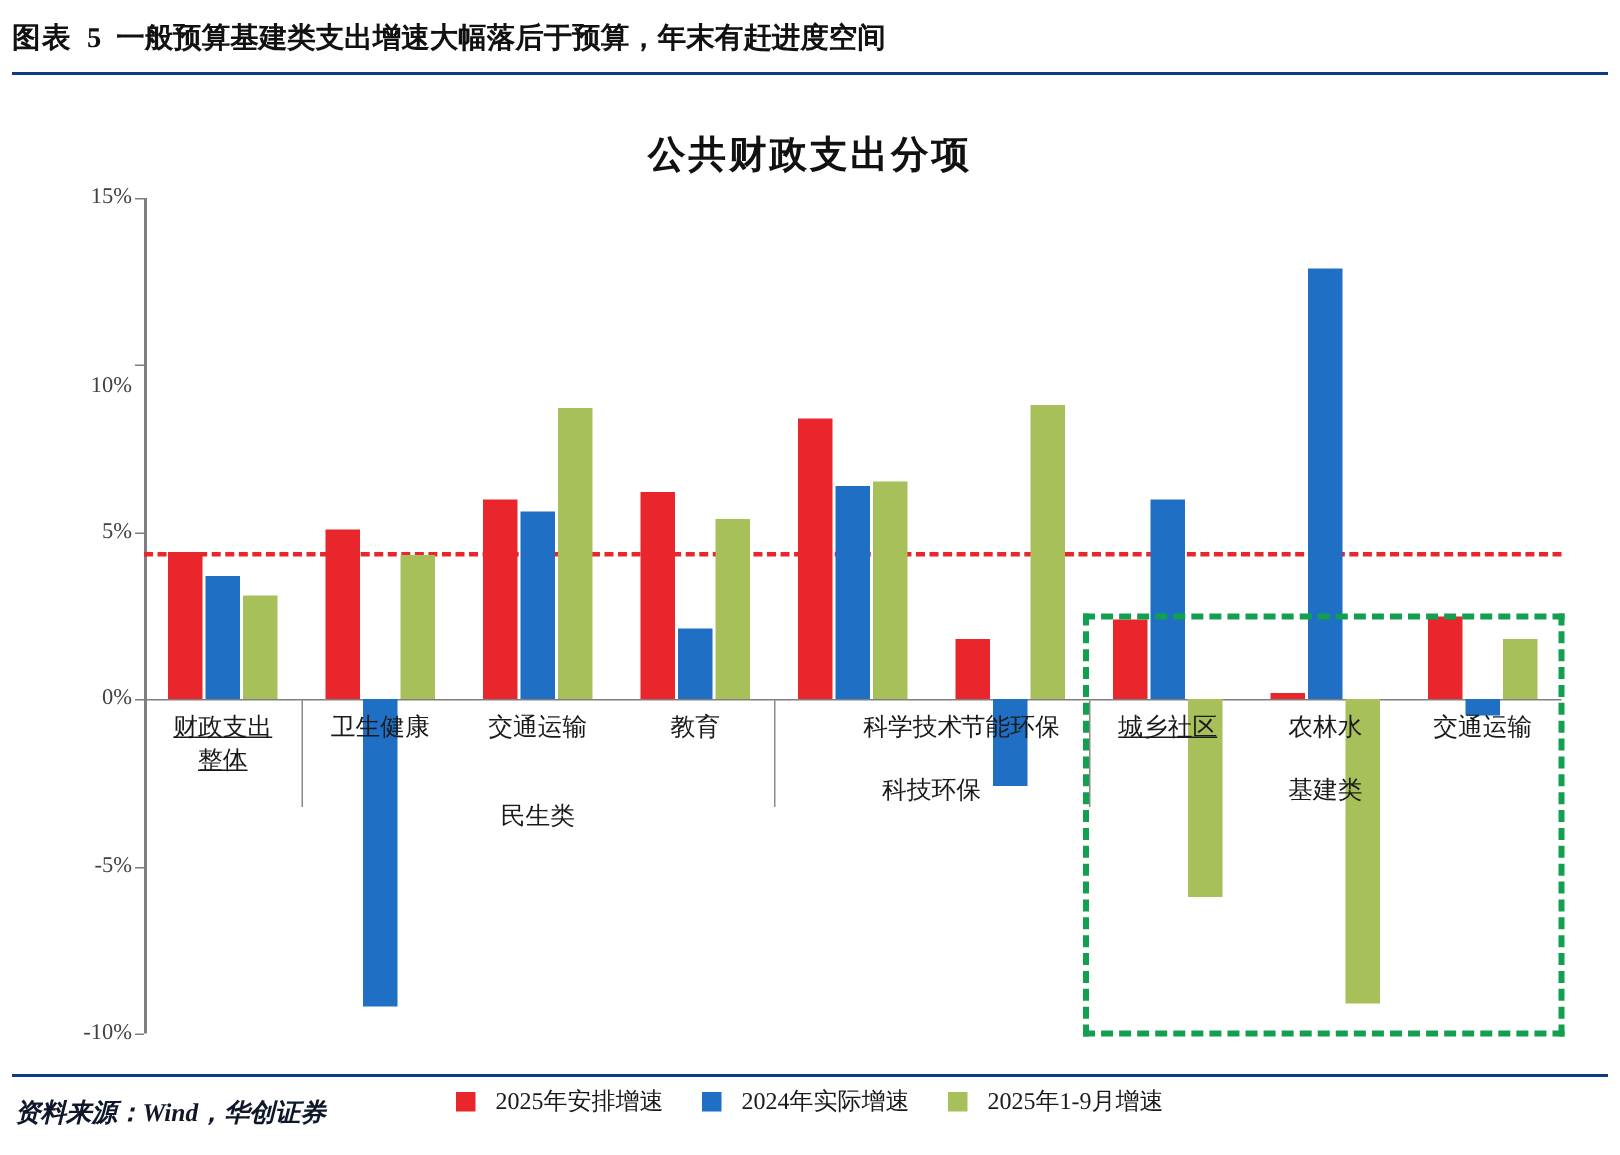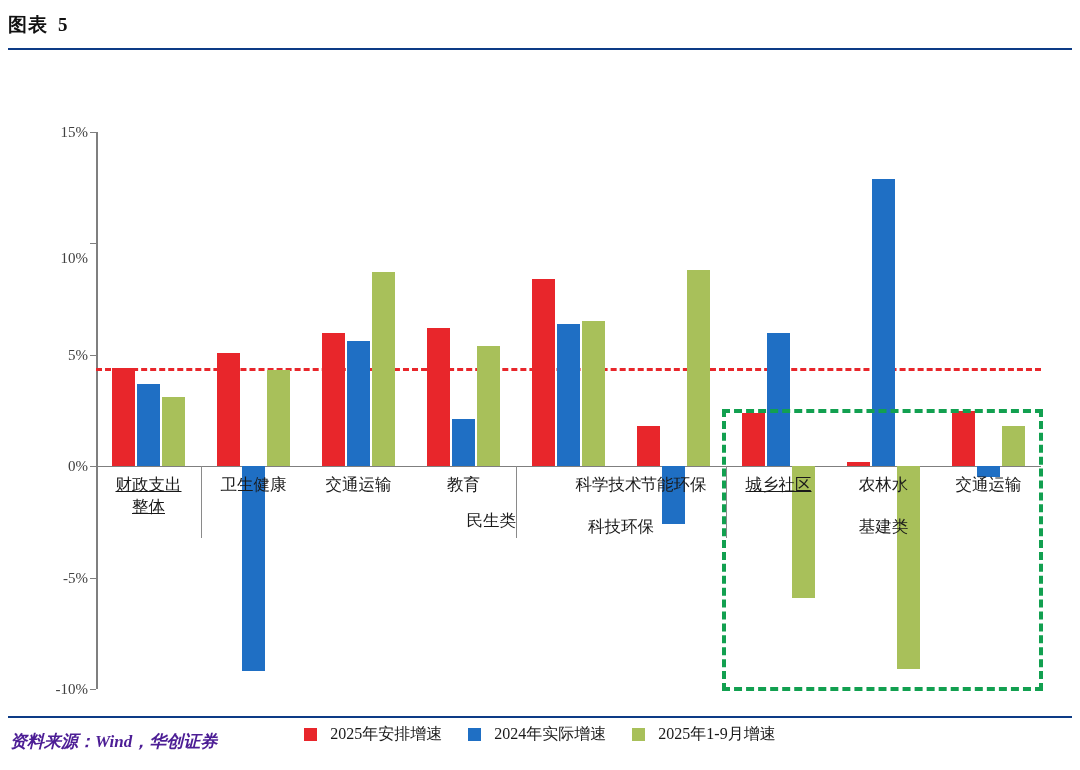--- a/index.html
+++ b/index.html
@@ -64,21 +64,21 @@
     height: 2px;
     background: #0d3b86;
   }
   .source {
     position: absolute;
     left: 10px;
     top: 730px;
     font-size: 17px;
     font-style: italic;
     font-weight: bold;
-    color: #4c1d95;
+    color: #0f172a;
     white-space: nowrap;
   }
 
   
   .chart-wrap {
     position: absolute;
     left: 8px;
     top: 56px;
     width: 1064px;
     height: 652px;
@@ -216,24 +216,26 @@
   .swatch.green { background: #a8c05a; }
 </style>
 </head>
 <body>
 
 <div class="page">
 
   <div class="fig-header">
     <span class="fig-label">图表</span>
     <span class="fig-num">5</span>
+    <span class="fig-title">一般预算基建类支出增速大幅落后于预算，年末有赶进度空间</span>
   </div>
   <div class="rule-top"></div>
 
   <div class="chart-wrap">
+    <div class="chart-title">公共财政支出分项</div>
 
     <div class="plot" id="plot">
       <div class="axis-y-line"></div>
       <div id="yticks">
           <div class="ytick" style="top: 557px;">-10%</div>
           <div class="ytick-mark" style="top: 557px;"></div>
           <div class="ytick" style="top: 445.6px;">-5%</div>
           <div class="ytick-mark" style="top: 445.6px;"></div>
           <div class="ytick" style="top: 334.2px;">0%</div>
           <div class="ytick-mark" style="top: 334.2px;"></div>
@@ -306,21 +308,21 @@
           <div class="catlabel" style="left: 105px; width: 105px; top: 342.2px;">卫生健康</div>
           <div class="catlabel" style="left: 210px; width: 105px; top: 342.2px;">交通运输</div>
           <div class="catlabel" style="left: 315px; width: 105px; top: 342.2px;">教育</div>
           <div class="catlabel" style="left: 420px; width: 105px; top: 342.2px; margin-left: 40px;">科学技术</div>
           <div class="catlabel" style="left: 525px; width: 105px; top: 342.2px;">节能环保</div>
           <div class="catlabel" style="left: 630px; width: 105px; top: 342.2px; text-decoration: underline;">城乡社区</div>
           <div class="catlabel" style="left: 735px; width: 105px; top: 342.2px;">农林水</div>
           <div class="catlabel" style="left: 840px; width: 105px; top: 342.2px;">交通运输</div>
         </div>
       <div id="grouplabels">
-          <div class="grouplabel" style="left: 105px; width: 315px; top: 378px; text-align: right;">民生类</div>
+          <div class="grouplabel" style="left: 105px; width: 315px; top: 401px;">民生类</div>
           <div class="grouplabel" style="left: 420px; width: 210px; top: 384.2px;">科技环保</div>
           <div class="grouplabel" style="left: 630px; width: 315px; top: 384.2px;">基建类</div>
         </div>
     </div>
 
     <div class="legend" id="legend">
         <div class="legend-item">
           <span class="swatch red"></span>
           <span>2025年安排增速</span>
         </div>

